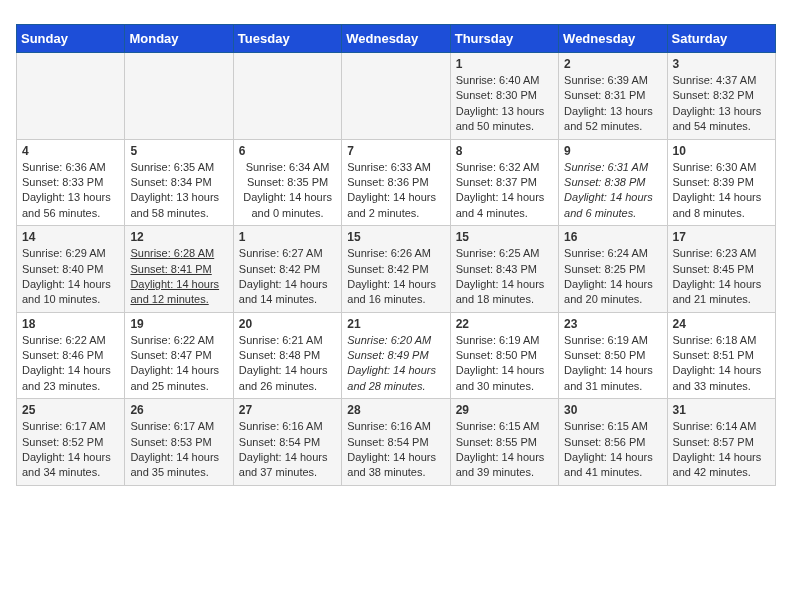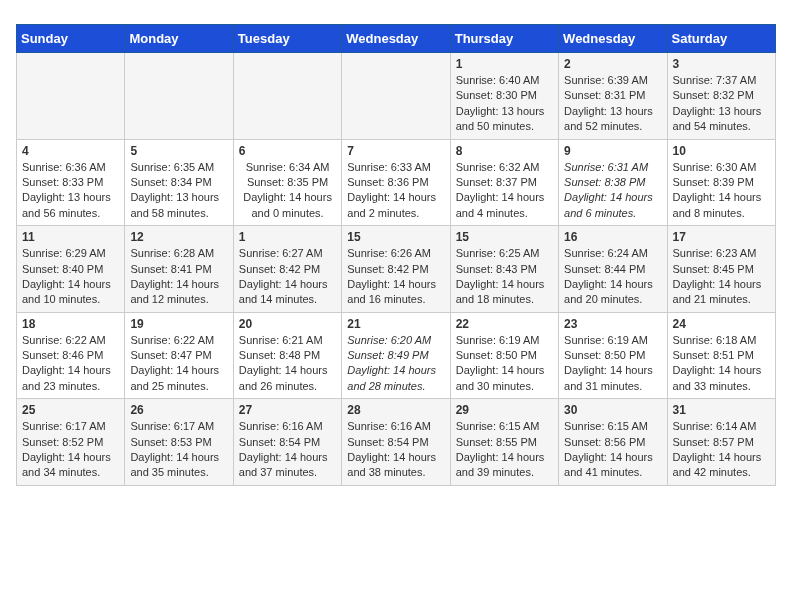--- a/index.html
+++ b/index.html
@@ -123,21 +123,21 @@
         </td>
         <td>
           <span class="day-number">2</span>
           <div class="day-info" style="white-space: pre-line;">Sunrise: 6:39 AM
 Sunset: 8:31 PM
 Daylight: 13 hours
 and 52 minutes.</div>
         </td>
         <td>
           <span class="day-number">3</span>
-          <div class="day-info" style="white-space: pre-line;">Sunrise: 7:37 AM
+          <div class="day-info" style="white-space: pre-line;">Sunrise: 4:37 AM
 Sunset: 8:32 PM
 Daylight: 13 hours
 and 54 minutes.</div>
         </td>
       </tr>
       <tr>
         <td>
           <span class="day-number">4</span>
           <div class="day-info" style="white-space: pre-line;">Sunrise: 6:36 AM
 Sunset: 8:33 PM
@@ -182,29 +182,29 @@
         <td>
           <span class="day-number">10</span>
           <div class="day-info" style="white-space: pre-line;">Sunrise: 6:30 AM
 Sunset: 8:39 PM
 Daylight: 14 hours
 and 8 minutes.</div>
         </td>
       </tr>
       <tr>
         <td>
-          <span class="day-number">11</span>
+          <span class="day-number">14</span>
           <div class="day-info" style="white-space: pre-line;">Sunrise: 6:29 AM
 Sunset: 8:40 PM
 Daylight: 14 hours
 and 10 minutes.</div>
         </td>
         <td>
           <span class="day-number">12</span>
-          <div class="day-info" style="white-space: pre-line;">Sunrise: 6:28 AM
+          <div class="day-info" style="white-space: pre-line; text-decoration: underline;">Sunrise: 6:28 AM
 Sunset: 8:41 PM
 Daylight: 14 hours
 and 12 minutes.</div>
         </td>
         <td>
           <span class="day-number">1</span>
           <div class="day-info" style="white-space: pre-line;">Sunrise: 6:27 AM
 Sunset: 8:42 PM
 Daylight: 14 hours
 and 14 minutes.</div>
@@ -219,21 +219,21 @@
         <td>
           <span class="day-number">15</span>
           <div class="day-info" style="white-space: pre-line;">Sunrise: 6:25 AM
 Sunset: 8:43 PM
 Daylight: 14 hours
 and 18 minutes.</div>
         </td>
         <td>
           <span class="day-number">16</span>
           <div class="day-info" style="white-space: pre-line;">Sunrise: 6:24 AM
-Sunset: 8:44 PM
+Sunset: 8:25 PM
 Daylight: 14 hours
 and 20 minutes.</div>
         </td>
         <td>
           <span class="day-number">17</span>
           <div class="day-info" style="white-space: pre-line;">Sunrise: 6:23 AM
 Sunset: 8:45 PM
 Daylight: 14 hours
 and 21 minutes.</div>
         </td>

